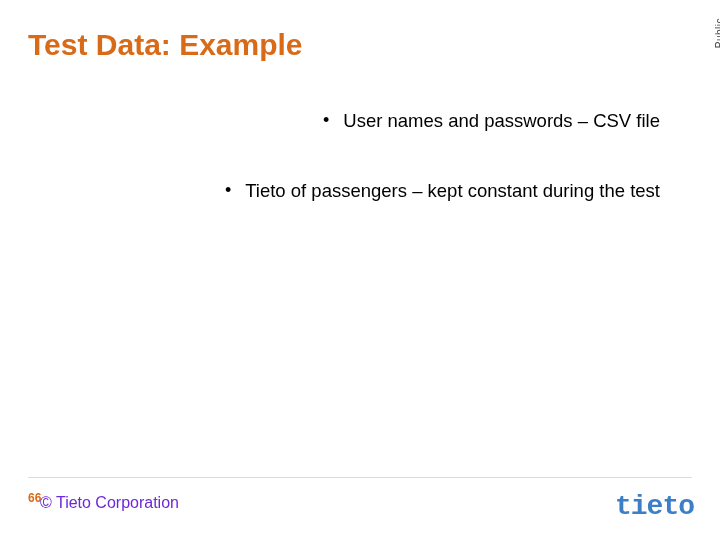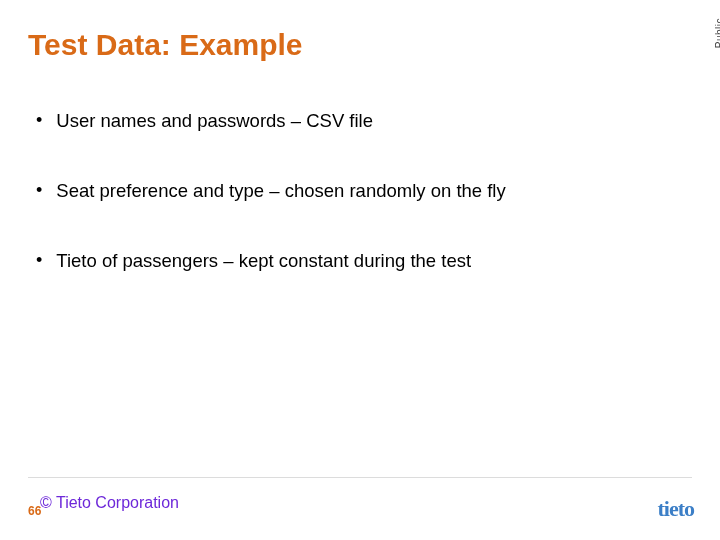--- a/index.html
+++ b/index.html
@@ -1,44 +1,41 @@
 <!DOCTYPE html>
 <html><head>
 <meta charset="utf-8">
 <style>
   * { margin: 0; padding: 0; box-sizing: border-box; }
   html, body { width: 720px; height: 540px; background: #fff; font-family: Arial, Helvetica, sans-serif; color: #222; }
   .slide { position: relative; width: 720px; height: 540px; overflow: hidden; }
   .title { position: absolute; left: 28px; top: 28px; font-size: 30px; font-weight: 700; color: #d96a17; }
   .classification { position: absolute; top: 18px; right: 6px; font-size: 10px; color: #444; transform: rotate(-90deg); transform-origin: right top; letter-spacing: 0.5px; }
   .bullets { position: absolute; left: 36px; top: 110px; right: 60px; }
-  .bullets li { list-style: none; font-size: 18.5px; color: #000; margin-bottom: 48px; display: flex; align-items: flex-start; }
+  .bullets li { list-style: none; font-size: 18.5px; color: #000; margin-bottom: 48px; display: flex; align-items: flex-start; justify-content: flex-end; }
   .bullets li::before { content: "•"; font-size: 18px; margin-right: 14px; line-height: 1.2; }
   .footer-line { position: absolute; left: 28px; right: 28px; bottom: 62px; height: 1px; background: #dcdcdc; }
-  .page-num { position: absolute; left: 28px; bottom: 22px; font-size: 12px; color: #d96a17; font-weight: 600; }
+  .page-num { position: absolute; left: 28px; bottom: 35px; font-size: 12px; color: #d96a17; font-weight: 600; }
   .copyright { position: absolute; left: 40px; bottom: 28px; font-size: 16px; color: #6d28d9; }
-  .brand { position: absolute; right: 26px; bottom: 18px; font-size: 22px; font-weight: 800; letter-spacing: -1px; color: #3c7fc7; font-family: Liberation Serif, serif; }
+  .brand { position: absolute; right: 26px; bottom: 18px; font-size: 28px; font-weight: 800; letter-spacing: -1px; color: #3c7fc7; font-family: Liberation Mono, monospace; }
 </style>
 </head>
 <body>
 
 <div class="slide">
 
   <div class="title">Test Data: Example</div>
 
   <div class="classification">Public</div>
 
   <ul class="bullets">
     <li>
         <span>User names and passwords – CSV file</span>
       </li>
     <li>
-        <span>Seat preference and type – chosen randomly on the fly</span>
-      </li>
-    <li>
         <span>Tieto of passengers – kept constant during the test</span>
       </li>
   </ul>
 
   <div class="footer-line"></div>
   <div class="page-num">66</div>
   <div class="copyright">© Tieto Corporation</div>
   <div class="brand">tieto</div>
 
 </div>

